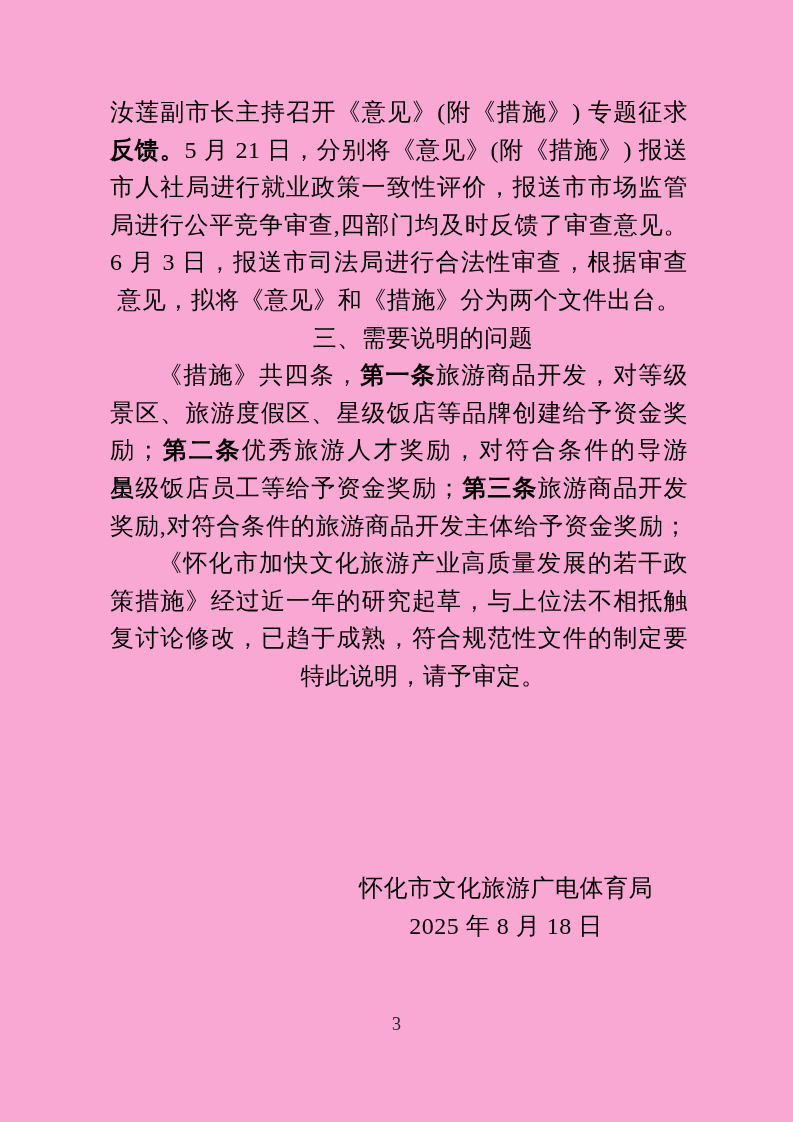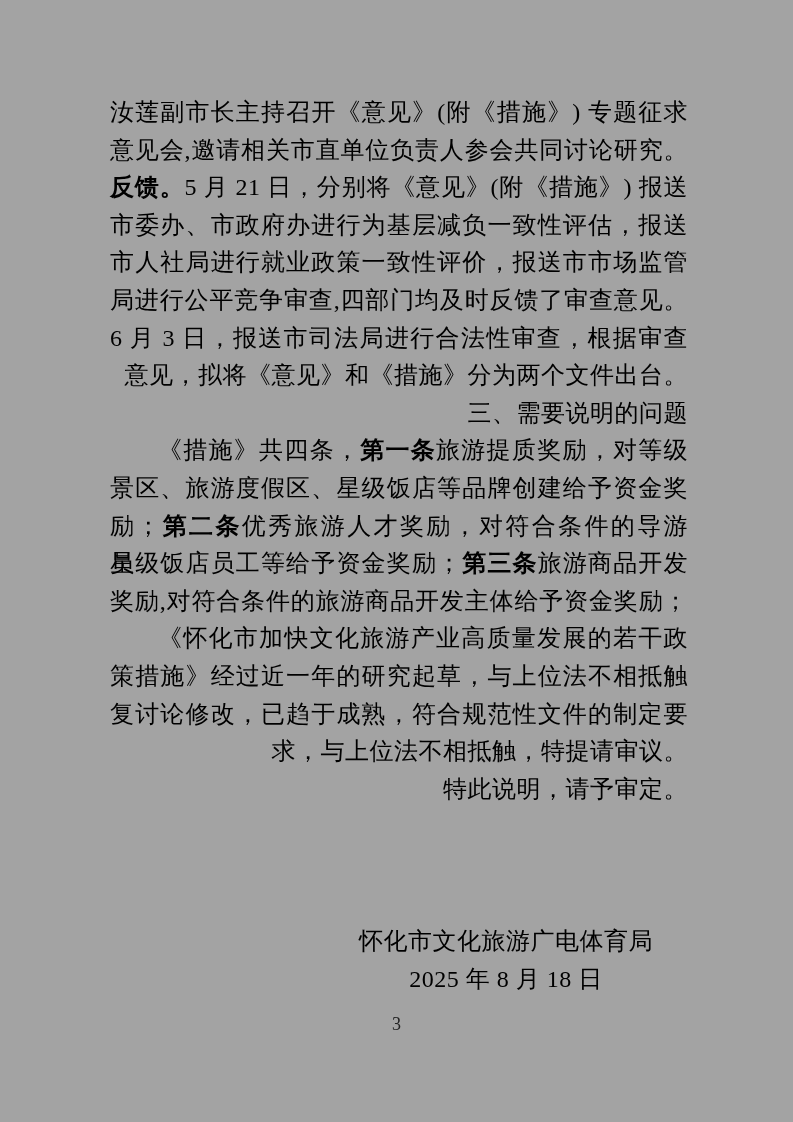--- a/index.html
+++ b/index.html
@@ -4,53 +4,53 @@
 <style>
   html, body {
     margin: 0;
     padding: 0;
     background: #ffffff;
   }
   .page {
     position: relative;
     width: 793px;
     height: 1122px;
-    background: #a3a3a3;
+    background: #f9a8d4;
     color: #000000;
     overflow: hidden;
     font-family: "Liberation Serif", sans-serif; 
   }
   .body-text {
     position: absolute;
     top: 94px;
     left: 110px;
     width: 578px;
   }
   .line {
     font-size: 24px;
     line-height: 37.6px;
     height: 37.6px;
     white-space: pre-wrap;
-    text-align: right;
+    text-align: center;
     letter-spacing: 0.5px;
   }
   .line.j {
     text-align: justify;
     text-align-last: justify;
     text-justify: inter-character;
   }
   .line.ind {
     text-indent: 2em;
   }
   .b {
     font-weight: bold;
   }
   .signature {
     position: absolute;
-    top: 922px;
+    top: 869px;
     right: 140px;
     text-align: center;
   }
   .signature .org {
     font-size: 24px;
     line-height: 38px;
     letter-spacing: 0.5px;
   }
   .signature .date {
     font-size: 24px;
@@ -69,37 +69,34 @@
   }
 </style>
 </head>
 <body>
 
 <div class="page">
 
   <div class="body-text">
 
   <div class="line j"><span>汝莲副市长主持召开《意见》(附《措施》) 专题征求</span></div>
-      <div class="line j"><span>意见会,邀请相关市直单位负责人参会共同讨论研究。</span></div>
       <div class="line j"><span class="b">反馈。</span><span>5 月 21 日，分别将《意见》(附《措施》) 报送</span></div>
-      <div class="line j"><span>市委办、市政府办进行为基层减负一致性评估，报送</span></div>
       <div class="line j"><span>市人社局进行就业政策一致性评价，报送市市场监管</span></div>
       <div class="line j"><span>局进行公平竞争审查,四部门均及时反馈了审查意见。</span></div>
       <div class="line j"><span>6 月 3 日，报送市司法局进行合法性审查，根据审查</span></div>
       <div class="line"><span>意见，拟将《意见》和《措施》分为两个文件出台。</span></div>
       <div class="line ind"><span>三、需要说明的问题</span></div>
-      <div class="line j ind"><span>《措施》共四条，</span><span class="b">第一条</span><span>旅游提质奖励，对等级</span></div>
+      <div class="line j ind"><span>《措施》共四条，</span><span class="b">第一条</span><span>旅游商品开发，对等级</span></div>
       <div class="line j"><span>景区、旅游度假区、星级饭店等品牌创建给予资金奖</span></div>
       <div class="line j"><span>励；</span><span class="b">第二条</span><span>优秀旅游人才奖励，对符合条件的导游员、</span></div>
       <div class="line j"><span>星级饭店员工等给予资金奖励；</span><span class="b">第三条</span><span>旅游商品开发</span></div>
       <div class="line j"><span>奖励,对符合条件的旅游商品开发主体给予资金奖励；</span></div>
       <div class="line j ind"><span>《怀化市加快文化旅游产业高质量发展的若干政</span></div>
       <div class="line j"><span>策措施》经过近一年的研究起草，与上位法不相抵触</span></div>
       <div class="line j"><span>复讨论修改，已趋于成熟，符合规范性文件的制定要</span></div>
-      <div class="line"><span>求，与上位法不相抵触，特提请审议。</span></div>
       <div class="line ind"><span>特此说明，请予审定。</span></div>
     </div>
 
   <div class="signature">
     <div class="org">怀化市文化旅游广电体育局</div>
     <div class="date">2025 年 8 月 18 日</div>
   </div>
 
   <div class="page-number">3</div>
 

